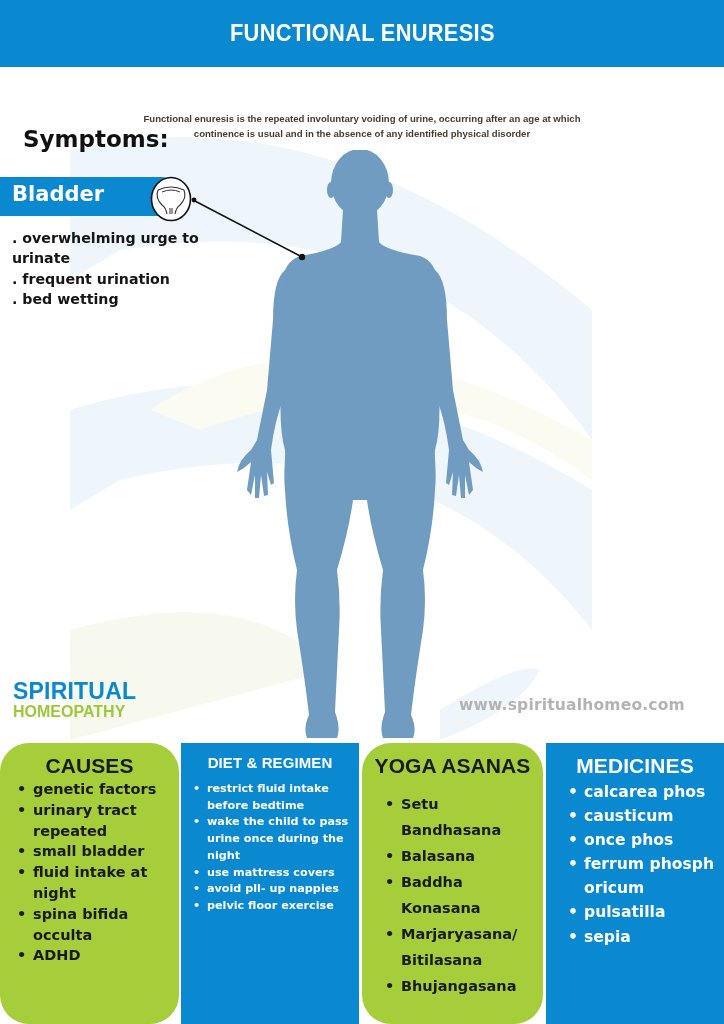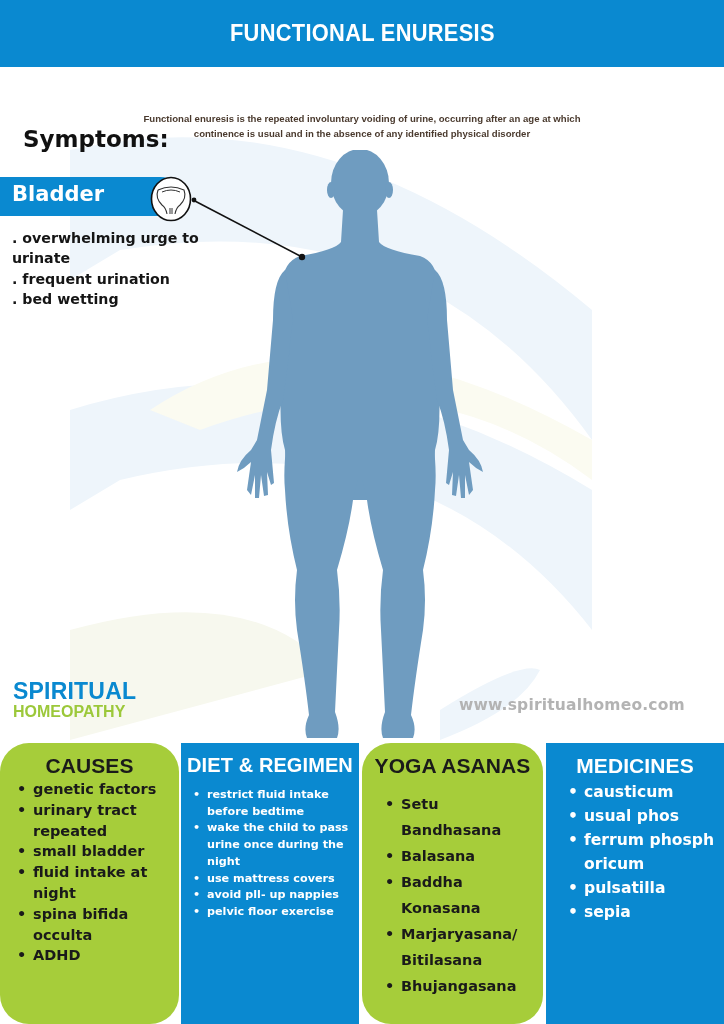--- a/index.html
+++ b/index.html
@@ -63,21 +63,21 @@
     text-align: center; font-weight: bold; font-family: "Liberation Sans", sans-serif;
     font-size: 21px; margin-top: 11px; letter-spacing: 0.1px;
   }
   .panel ul { list-style: none; font-family: "DejaVu Sans", sans-serif; font-weight: bold; }
   .panel li { position: relative; padding-left: 16px; }
   .panel li::before { content: "•"; position: absolute; left: 0; top: 0; }
 
   .p-causes { left: 0; width: 179px; }
   .p-causes ul { margin: 1px 0 0 17px; font-size: 14.5px; line-height: 20.8px; }
   .p-diet { left: 181px; width: 178px; }
-  .p-diet h2 { font-size: 20px; }
+  .p-diet h2 { font-size: 15px; }
   .p-diet ul { margin: 10px 0 12px 12px; font-size: 11.2px; line-height: 16.7px; }
   .p-diet li { padding-left: 14px; }
   .p-yoga { left: 362px; width: 181px; }
   .p-yoga ul { margin: 13px 4px 0 23px; font-size: 14.5px; line-height: 26px; }
   .p-yoga li { padding-left: 16px; }
   .p-meds { left: 546px; width: 178px; }
   .p-meds ul { margin: 2px 0 0 22px; font-size: 15.6px; line-height: 24.1px; }
   .p-meds li { padding-left: 16px; width: 150px; word-break: break-all; }
 </style>
 </head>
@@ -192,20 +192,21 @@
       <li>Balasana</li>
       <li>Baddha Konasana</li>
       <li>Marjaryasana/ Bitilasana</li>
       <li>Bhujangasana</li>
     </ul>
   </div>
 
   <div class="panel blue p-meds">
     <h2>MEDICINES</h2>
     <ul>
+      <li>calcarea phos</li>
       <li>causticum</li>
-      <li>usual phos</li>
+      <li>once phos</li>
       <li>ferrum phosphoricum</li>
       <li>pulsatilla</li>
       <li>sepia</li>
     </ul>
   </div>
 </section>
 
 </body></html>

